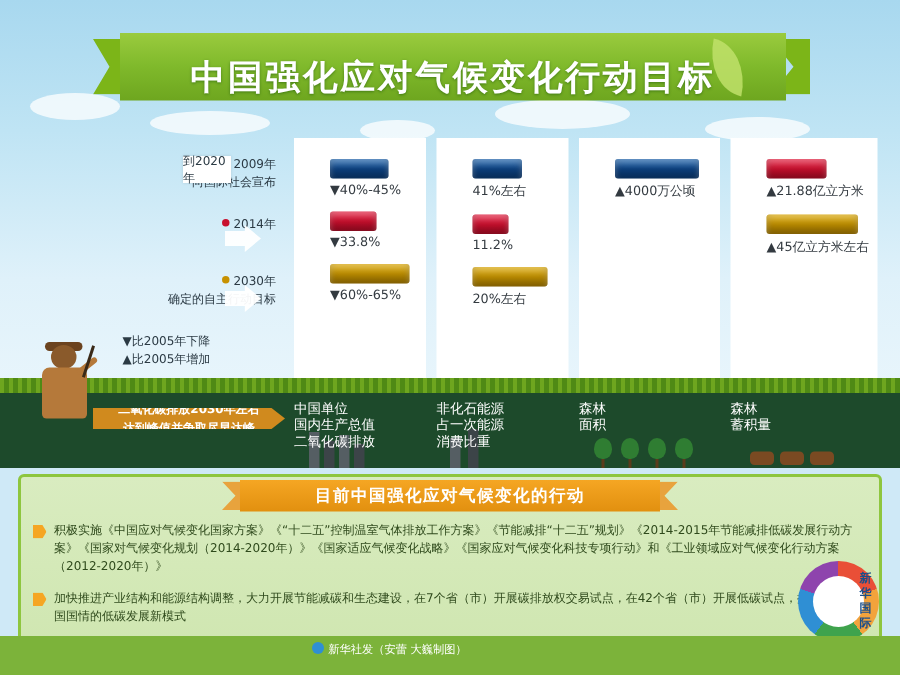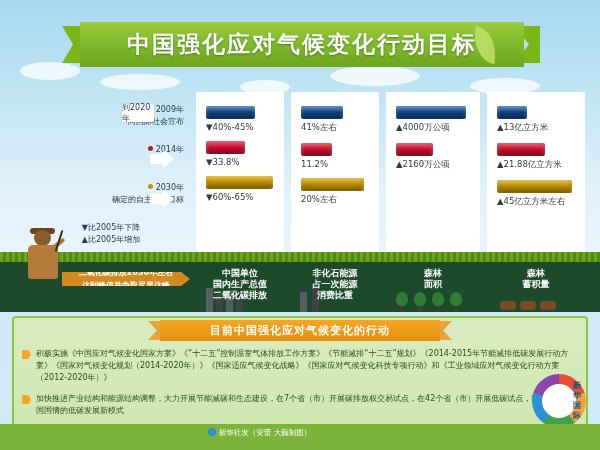--- a/index.html
+++ b/index.html
@@ -24,21 +24,21 @@
   }
   .banner-tail {
     position: absolute; top: 4px; width: 26px; height: 37px;
     background: #7cb518;
   }
   .banner-tail.left { left: 0; clip-path: polygon(0 0, 100% 0, 100% 100%, 0 100%, 11px 50%); }
   .banner-tail.right { right: 0; clip-path: polygon(0 0, 100% 0, 100% 50%, 100% 100%, 0 100%, 15px 50%); }
   .banner {
     position: absolute; left: 18px; right: 16px; top: 0; height: 45px;
     background: linear-gradient(180deg, #9acb3e 0%, #7fb92b 50%, #6ea61f 100%);
-    display: flex; align-items: center; justify-content: center;
+    display: flex; align-items: flex-end; justify-content: center;
   }
   .banner-title {
     color: #ffffff; font-size: 23px; font-weight: bold; letter-spacing: 2px;
     text-shadow: 0 1px 2px rgba(0,60,0,.45);
   }
   .leaf {
     position: absolute; right: 26px; top: 6px; width: 26px; height: 34px;
     background: #bfe06a; border-radius: 0 100% 0 100%; transform: rotate(12deg); opacity: .85;
   }
 
@@ -66,42 +66,42 @@
     position: absolute; left: 150px; width: 24px; height: 18px;
     background: #ffffff; clip-path: polygon(0 22%, 55% 22%, 55% 0, 100% 50%, 55% 100%, 55% 78%, 0 78%);
     opacity: .95;
   }
 
   
   .panel {
     position: absolute; top: 92px; height: 178px; background: #ffffff;
   }
   .panel .bars { padding: 14px 10px 0 10px; }
-  .bar-group { margin-bottom: 9px; }
+  .bar-group { margin-bottom: 9px; margin-left: 14px; }
   .bar {
     height: 13px; border-radius: 2px;
     box-shadow: inset 0 -4px 6px rgba(0,0,0,.18), inset 0 3px 4px rgba(255,255,255,.35);
   }
   .bar.blue { background: linear-gradient(180deg, #1a5fa8 0%, #0c3f7d 55%, #0a3569 100%); }
   .bar.red  { background: linear-gradient(180deg, #e01b3c 0%, #c30f2c 55%, #9e0a22 100%); }
   .bar.gold { background: linear-gradient(180deg, #d8a400 0%, #b98a00 55%, #9a7100 100%); }
   .bar-label { font-size: 8.5px; color: #333a40; margin-top: 3px; white-space: nowrap; }
 
   
   .ground {
     position: absolute; left: 0; top: 252px; width: 600px; height: 60px;
     background: #1d4a2b;
   }
   .grass {
     position: absolute; left: 0; top: 252px; width: 600px; height: 10px;
     background: repeating-linear-gradient(90deg, #6ea61f 0 3px, #4f8a15 3px 6px);
   }
   .cat-label {
-    position: absolute; top: 268px; text-align: center; color: #ffffff;
-    font-size: 9px; font-weight: bold; line-height: 11px; white-space: nowrap;
+    position: absolute; top: 268px; color: #ffffff;
+    font-size: 9px; font-weight: normal; line-height: 11px; white-space: nowrap;
   }
 
   
   .peak-callout {
     position: absolute; left: 62px; top: 272px; width: 128px; height: 14px;
     background: #d08a1e; color: #fff; font-size: 8px; font-weight: bold;
     line-height: 13px; display: flex; align-items: center; justify-content: center;
     text-align: center;
     clip-path: polygon(0 0, calc(100% - 9px) 0, 100% 50%, calc(100% - 9px) 100%, 0 100%);
   }
@@ -255,33 +255,25 @@
     </div>
   </div>
 </div>
 
 <div class="panel" style="left:386px;width:94px;">
   <div class="bars">
     <div class="bar-group">
       <div class="bar blue" style="width:94%"></div>
       <div class="bar-label">▲4000万公顷</div>
     </div>
-    <div class="bar-group">
-      <div class="bar red" style="width:50%"></div>
-      <div class="bar-label">▲2160万公顷</div>
-    </div>
   </div>
 </div>
 
 <div class="panel" style="left:487px;width:98px;">
   <div class="bars">
-    <div class="bar-group">
-      <div class="bar blue" style="width:38%"></div>
-      <div class="bar-label">▲13亿立方米</div>
-    </div>
     <div class="bar-group">
       <div class="bar red" style="width:62%"></div>
       <div class="bar-label">▲21.88亿立方米</div>
     </div>
     <div class="bar-group">
       <div class="bar gold" style="width:96%"></div>
       <div class="bar-label">▲45亿立方米左右</div>
     </div>
   </div>
 </div>

